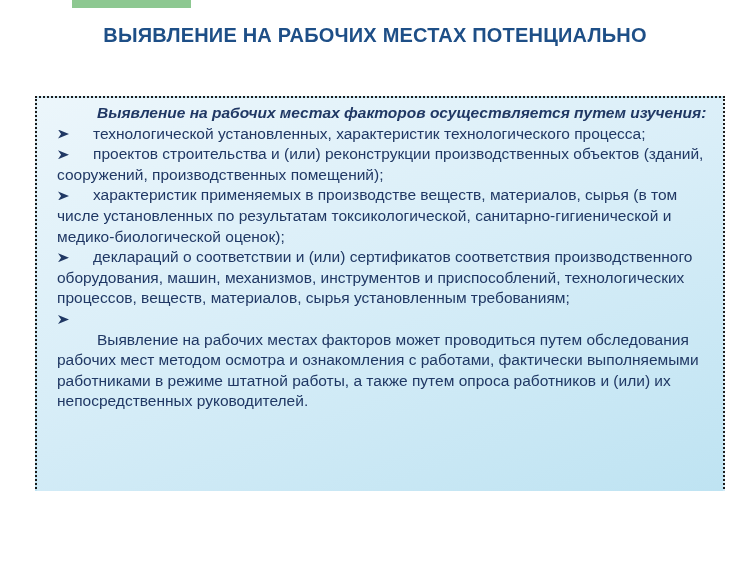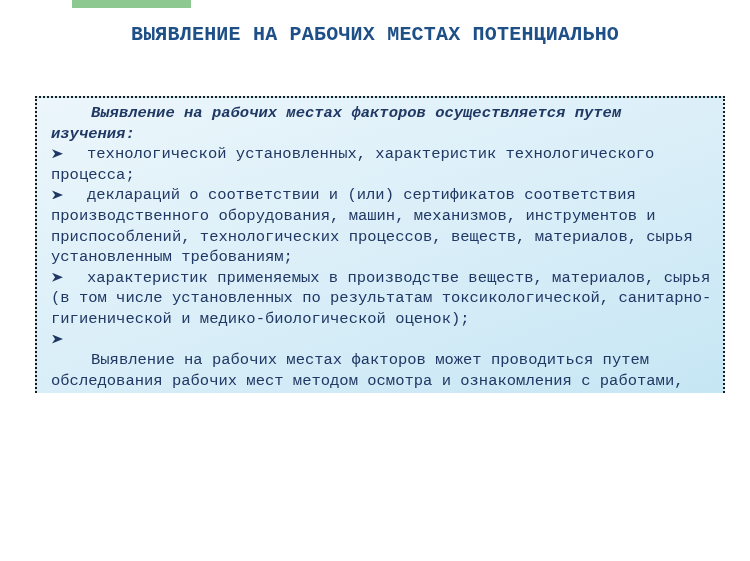--- a/index.html
+++ b/index.html
@@ -1,33 +1,33 @@
 <!DOCTYPE html>
 <html style="--title_blue: #1E4F87; --text_navy: #203864; --box_blue: #BEE3F2; --accent_green: #8DC891; --bar_blue: #4B6587; --bar_yellow: #EFB820; --ministry_blue: #6C86AB; --page_gray: #7A7A7A;"><head>
 <meta charset="utf-8">
 <style>
   html,body{margin:0;padding:0;background:#fff;}
   .slide{
-    position:relative;width:750px;height:393px;background:#fff;overflow:hidden;
-    font-family:Liberation Mono, monospace;
+    position:relative;width:750px;height:491px;background:#fff;overflow:hidden;
+    font-family:Liberation Sans, sans-serif;
   }
   .green-bar{
     position:absolute;left:72px;top:0;width:119px;height:8px;
     background:var(--accent_green,#8DC891);
   }
   .title{
     position:absolute;top:22px;left:0;width:100%;margin:0;
     text-align:center;font-size:20px;line-height:26px;font-weight:bold;
     color:var(--title_blue,#1E4F87);letter-spacing:.2px;
   }
   .box{
     position:absolute;left:35px;top:96px;width:690px;height:401px;box-sizing:border-box;
     border:2px dotted #1b1b1b;
     background:linear-gradient(160deg,#ECF6FB 0%,#D9EEF8 45%,var(--box_blue,#BEE3F2) 100%);
-    padding:5px 10px 5px 14px;
+    padding:5px 10px 5px 20px;
     color:var(--text_navy,#203864);font-size:15.5px;line-height:20.6px;
   }
   .box p{margin:0;}
   .intro{font-weight:bold;font-style:italic;text-indent:40px;}
   .bullet-indent{display:inline-block;width:36px;}
   .glyph{
     display:inline-block;width:11px;height:9px;margin-left:1px;
     background:var(--text_navy,#203864);
     clip-path:polygon(0 0,100% 50%,0 100%,28% 50%);
   }
@@ -55,24 +55,25 @@
   </h1>
 
   <div class="box">
     <p class="intro">Выявление на рабочих местах факторов осуществляется путем изучения:</p>
 
     <div>
 
 
         <p class="bullet"><span class="bullet-indent"><i class="glyph"></i></span><span>технологической установленных, характеристик технологического процесса;</span></p>
 
+        <p class="bullet"><span class="bullet-indent"><i class="glyph"></i></span><span>проектов строительства и (или) реконструкции производственных объектов (зданий, сооружений, производственных помещений);</span></p>
+
+        <p class="bullet"><span class="bullet-indent"><i class="glyph"></i></span><span>характеристик применяемых в производстве веществ, материалов, сырья (в том числе установленных по результатам токсикологической, санитарно-гигиенической и медико-биологической оценок);</span></p>
 
         <p class="bullet"><span class="bullet-indent"><i class="glyph"></i></span><span>деклараций о соответствии и (или) сертификатов соответствия производственного оборудования, машин, механизмов, инструментов и приспособлений, технологических процессов, веществ, материалов, сырья установленным требованиям;</span></p>
-
-        <p class="bullet"><span class="bullet-indent"><i class="glyph"></i></span><span>характеристик применяемых в производстве веществ, материалов, сырья (в том числе установленных по результатам токсикологической, санитарно-гигиенической и медико-биологической оценок);</span></p>
 
         <p class="bullet"><span class="bullet-indent"><i class="glyph"></i></span></p>
       </div>
 
     <p class="closing">Выявление на рабочих местах факторов может проводиться путем обследования рабочих мест методом осмотра и ознакомления с работами, фактически выполняемыми работниками в режиме штатной работы, а также путем опроса работников и (или) их непосредственных руководителей.</p>
   </div>
 
   <svg class="logo" width="40" height="47" viewBox="0 0 40 47" aria-hidden="true">
     <path d="M6 17 a14 14 0 0 1 28 0" fill="none" stroke="#F9DA6E" stroke-width="3" stroke-dasharray="4 3"></path>
     <circle cx="20" cy="17" r="10" fill="#F5C437"></circle>

